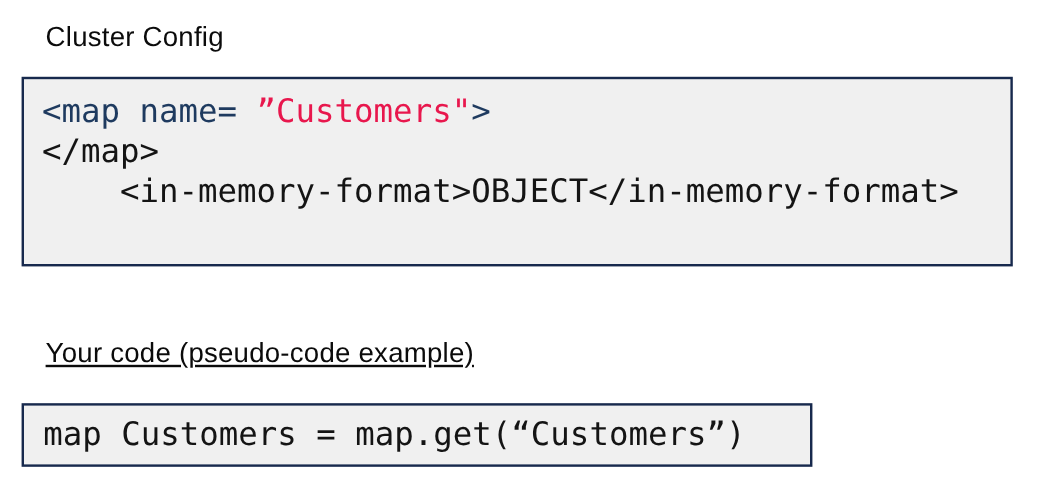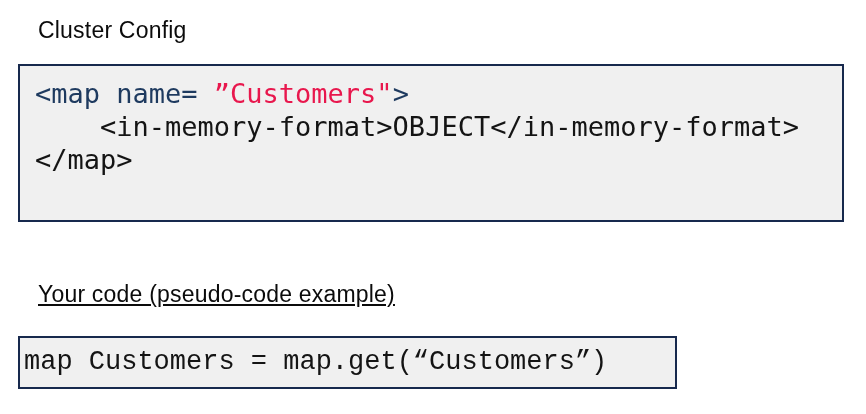--- a/index.html
+++ b/index.html
@@ -43,41 +43,40 @@
     height: 158px;
     padding: 11px 0 0 15px;
     font-size: 27px;
     line-height: 33px;
   }
   .block-pseudo {
     left: 18px;
     top: 336px;
     width: 659px;
     height: 53px;
-    padding-left: 4px;
+    padding-left: 16px;
     font-size: 27px;
     line-height: 49px;
-    font-family: Liberation Mono, monospace;
   }
   .code-line { white-space: pre; }
   .tok-tag { color: #1e3a5f; }
   .tok-string { color: #e8174d; }
   .tok-plain { color: #141414; }
 </style>
 </head>
 <body>
 
 <div class="canvas">
 
   <h2 class="section-heading heading-cluster">Cluster Config</h2>
 
   <div class="codeblock block-config">
     <div class="code-line"><span class="tok-tag">&lt;map name= </span><span class="tok-string">”Customers"</span><span class="tok-tag">&gt;</span></div>
+    <div class="code-line tok-plain">&lt;/map&gt;</div>
     <div class="code-line tok-plain">    &lt;in-memory-format&gt;OBJECT&lt;/in-memory-format&gt;</div>
-    <div class="code-line tok-plain">&lt;/map&gt;</div>
   </div>
 
   <h2 class="section-heading heading-yourcode">Your code (pseudo-code example)</h2>
 
   <div class="codeblock block-pseudo">
     <div class="code-line tok-plain">map Customers = map.get(“Customers”)</div>
   </div>
 
 </div>
 

